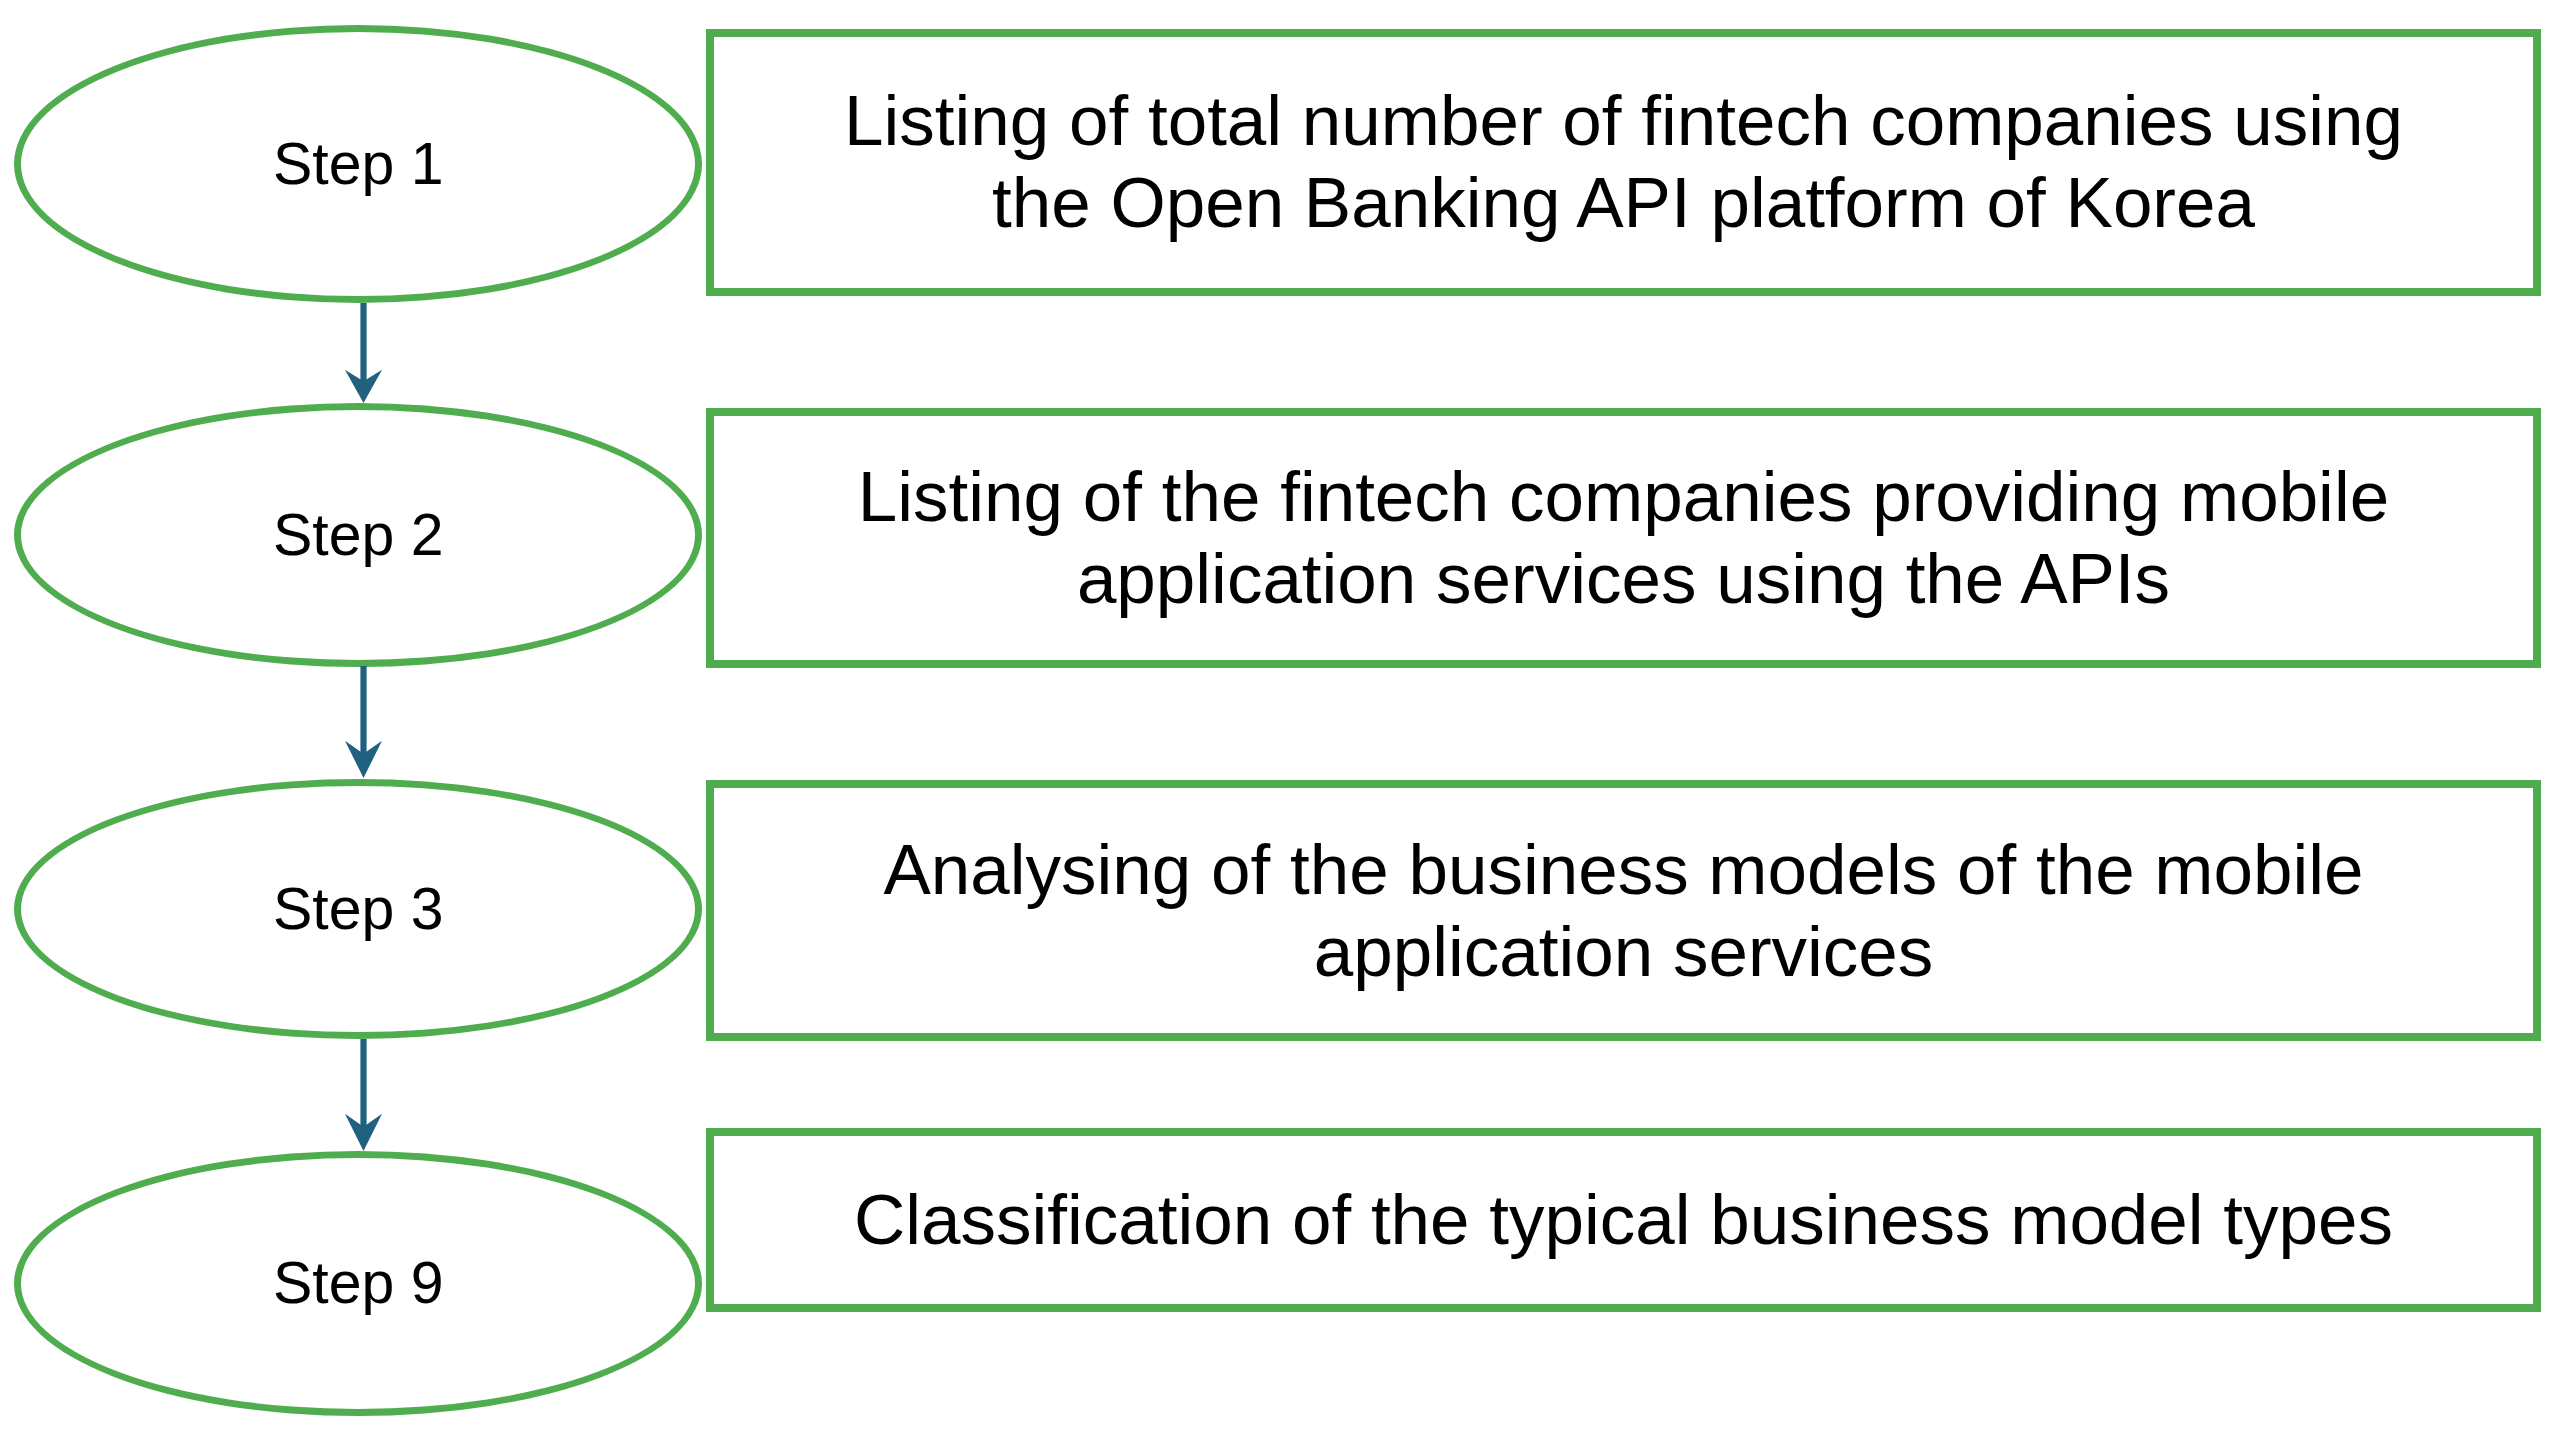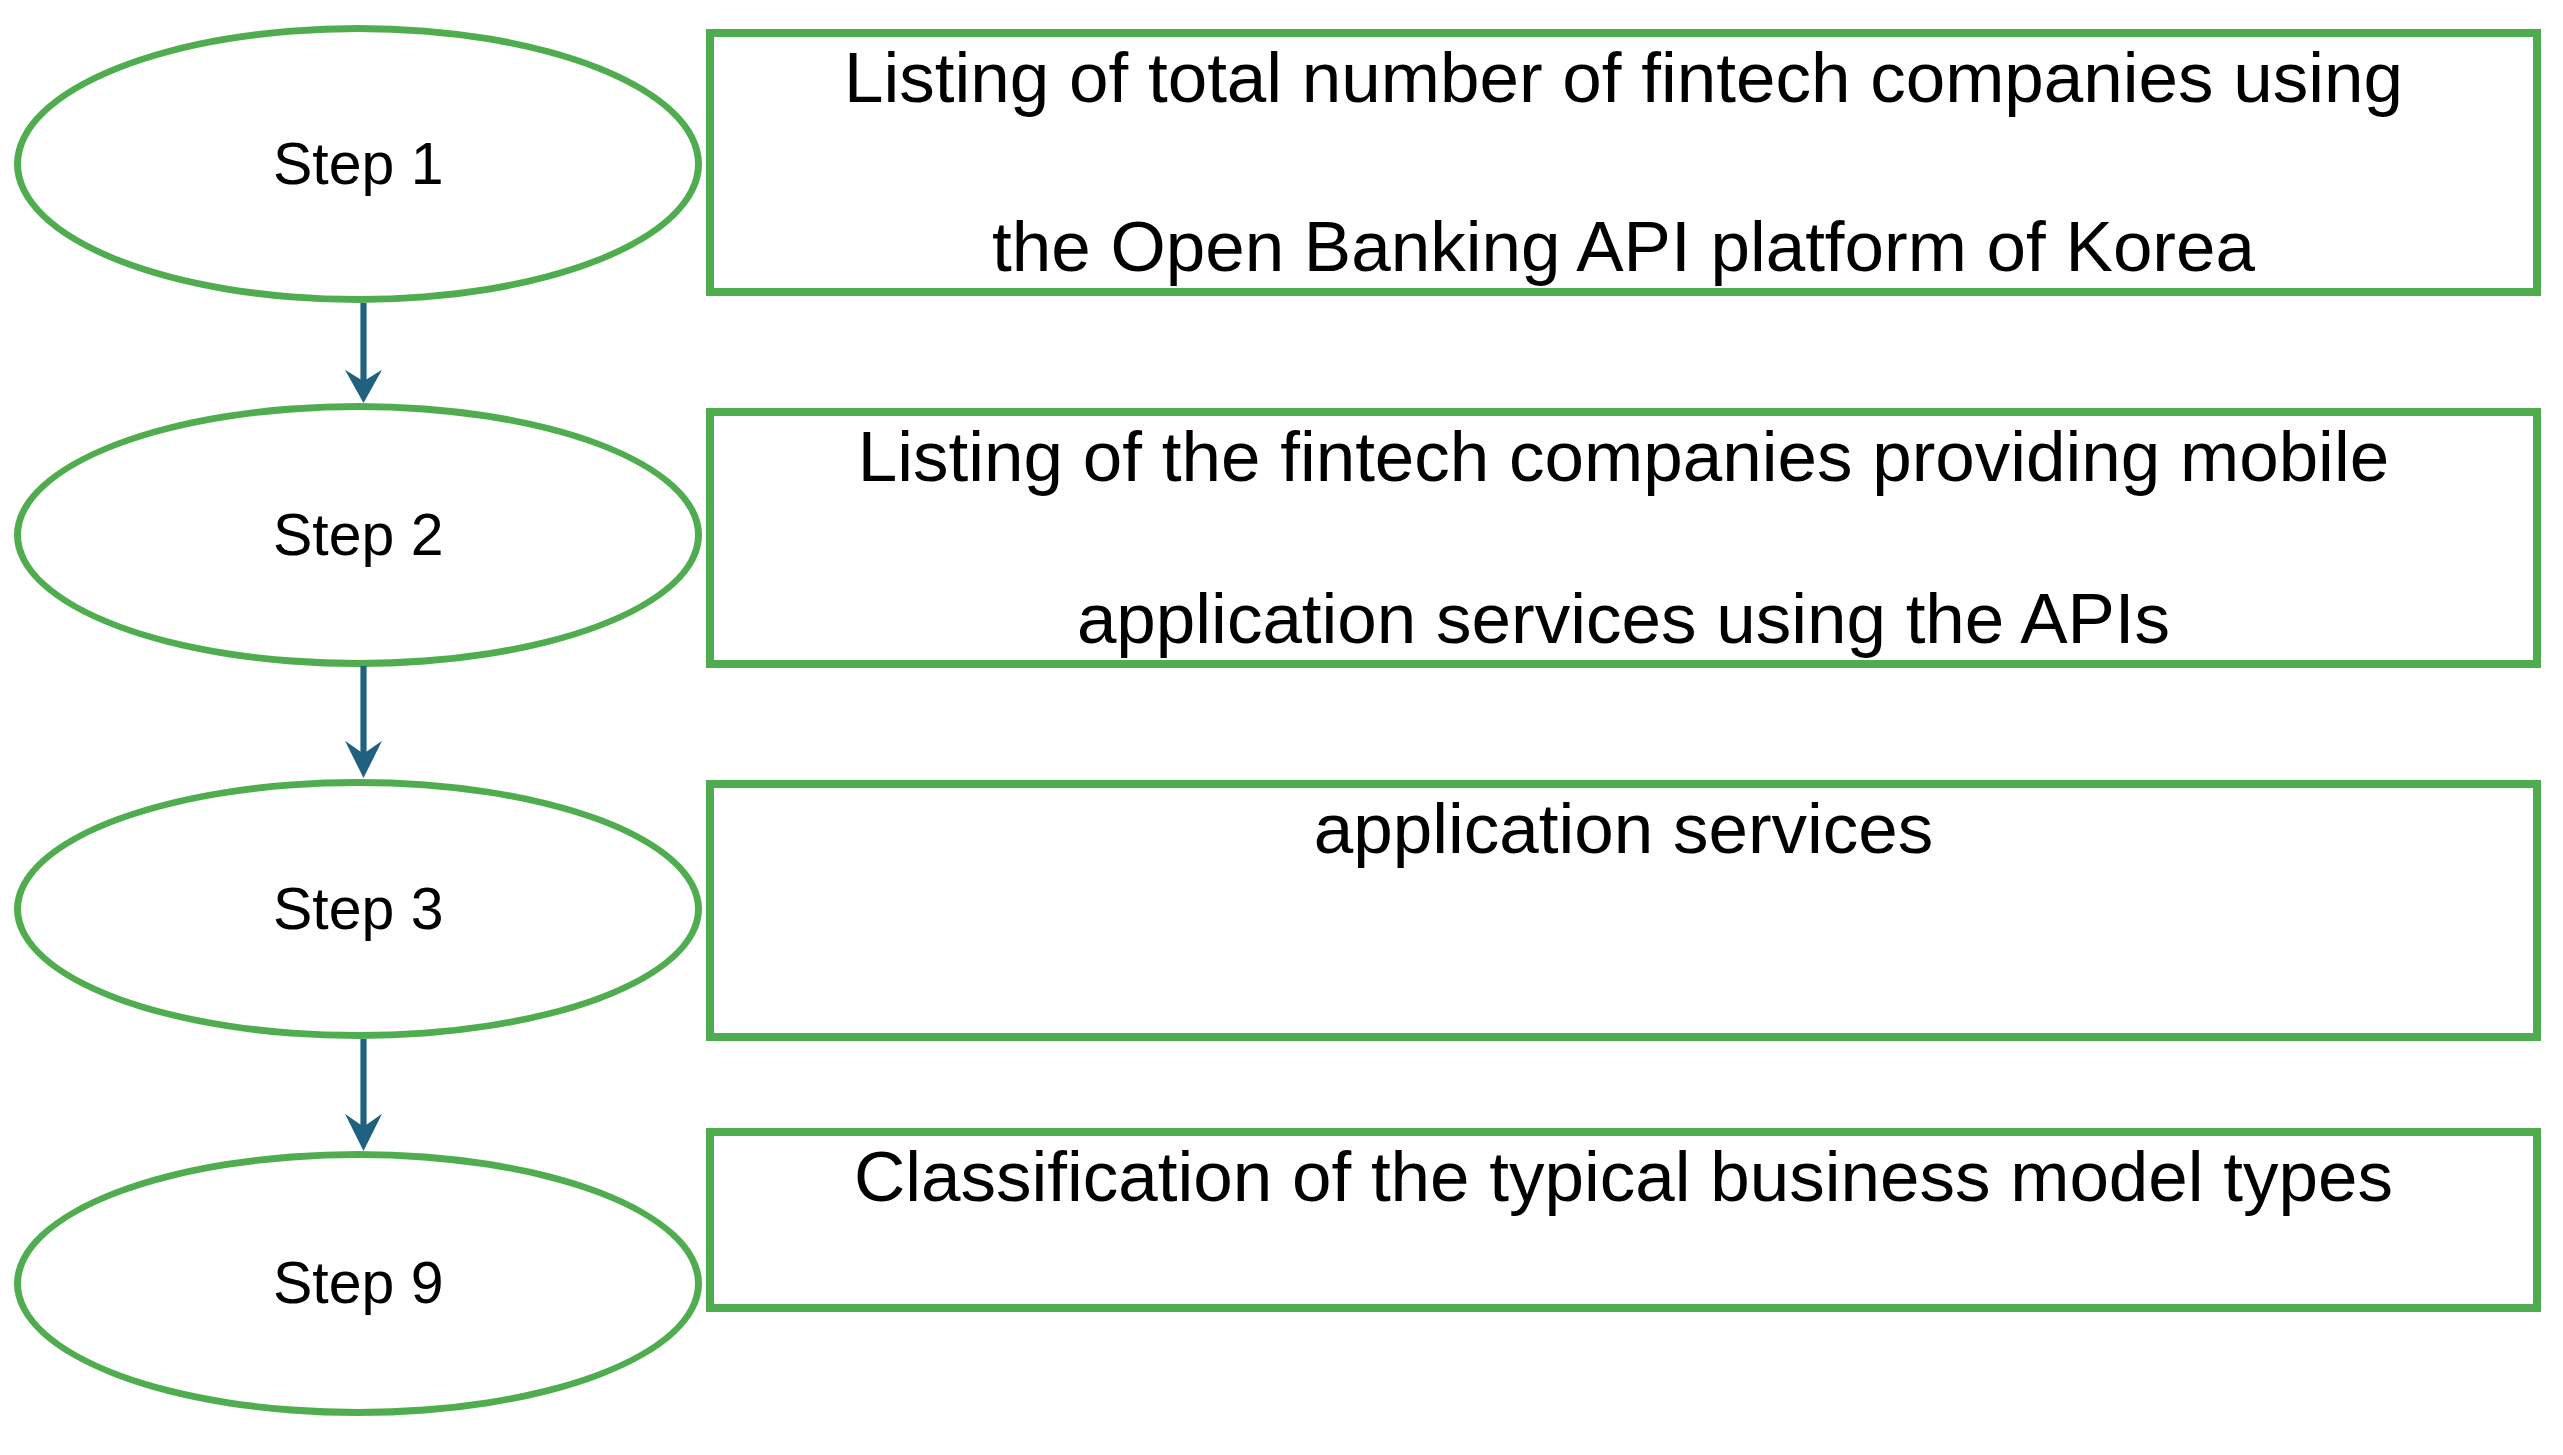--- a/index.html
+++ b/index.html
@@ -34,21 +34,21 @@
     white-space: nowrap;
   }
   .desc-box {
     position: absolute;
     box-sizing: border-box;
     border: 8px solid var(--green, #4fad4f);
     background: #ffffff;
     display: flex;
     flex-direction: column;
     align-items: center;
-    justify-content: space-between;
+    justify-content: center;
     text-align: center;
     left: 706px;
     width: 1835px;
   }
   .desc-line {
     display: block;
     font-size: 71px;
     line-height: 1.15;
     white-space: nowrap;
   }
@@ -91,20 +91,21 @@
     <svg viewBox="0 0 60 120" preserveAspectRatio="none">
       <line x1="30" y1="0" x2="30" y2="100" stroke="var(--arrow,#1f617f)" stroke-width="7"></line>
       <path d="M30 120 L9 80 L30 94 L51 80 Z" fill="var(--arrow,#1f617f)"></path>
     </svg>
   </div>
 
   <div class="step-ellipse" style="top:779px;height:260px;">
     <span class="step-label">Step 3</span>
   </div>
   <div class="desc-box" style="top:780px;height:261px;">
+    <span class="desc-line">Analysing of the business models of the mobile</span>
     <span class="desc-line">application services</span>
   </div>
 
   <div class="flow-arrow" style="top:1039px;height:112px;">
     <svg viewBox="0 0 60 120" preserveAspectRatio="none">
       <line x1="30" y1="0" x2="30" y2="100" stroke="var(--arrow,#1f617f)" stroke-width="7"></line>
       <path d="M30 120 L9 80 L30 94 L51 80 Z" fill="var(--arrow,#1f617f)"></path>
     </svg>
   </div>
 

